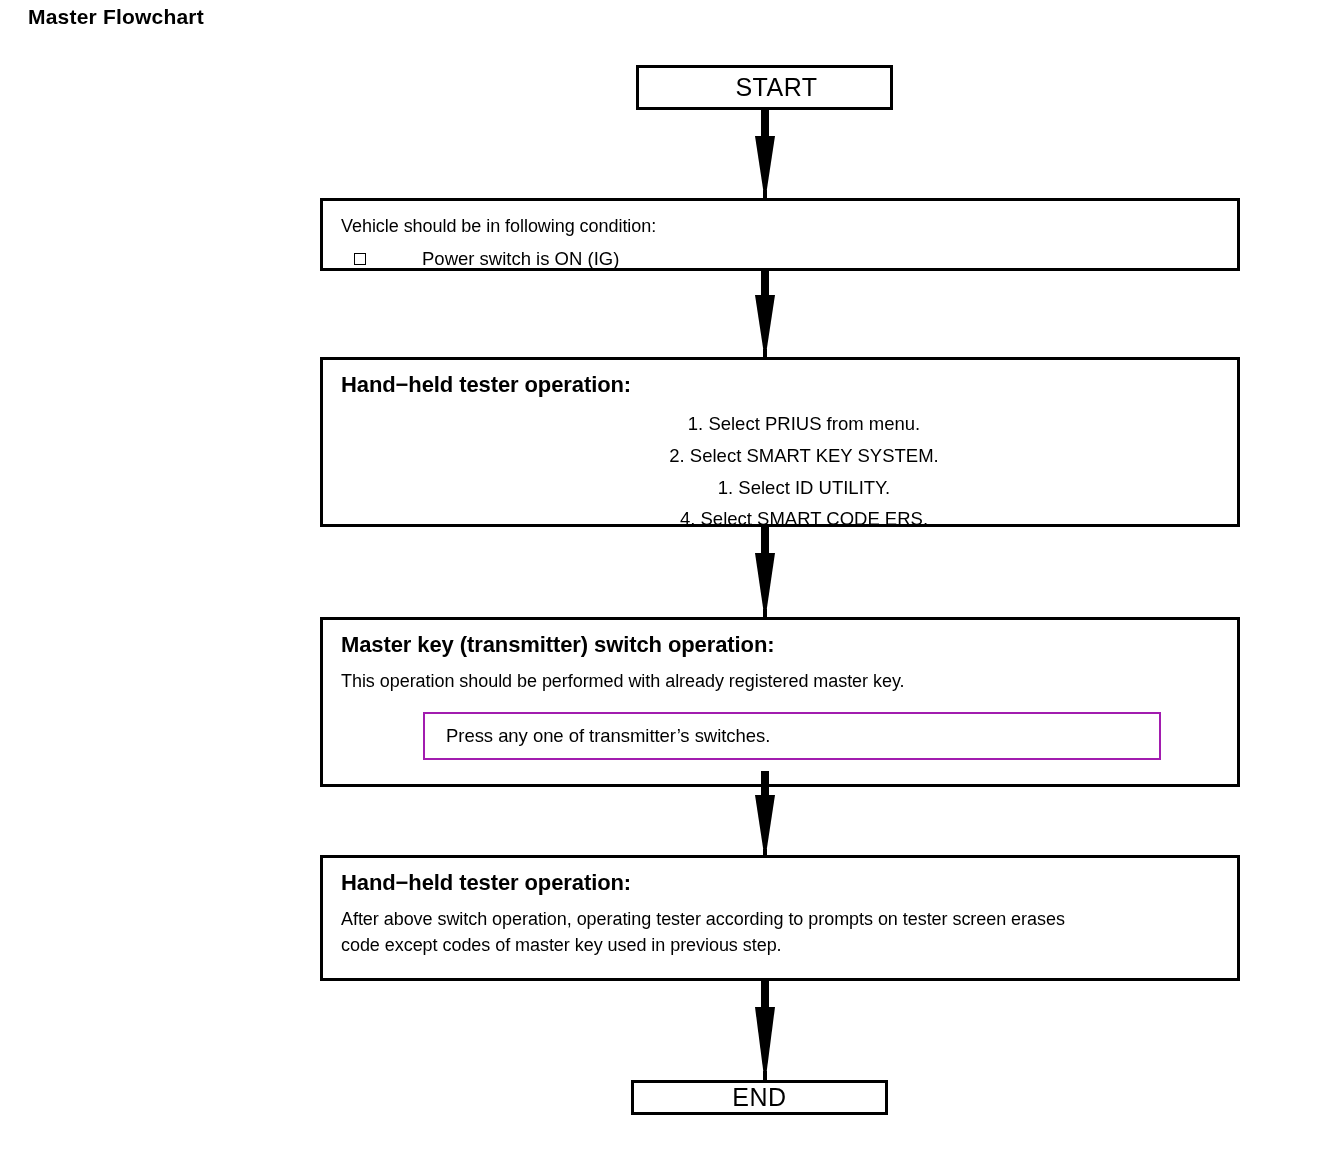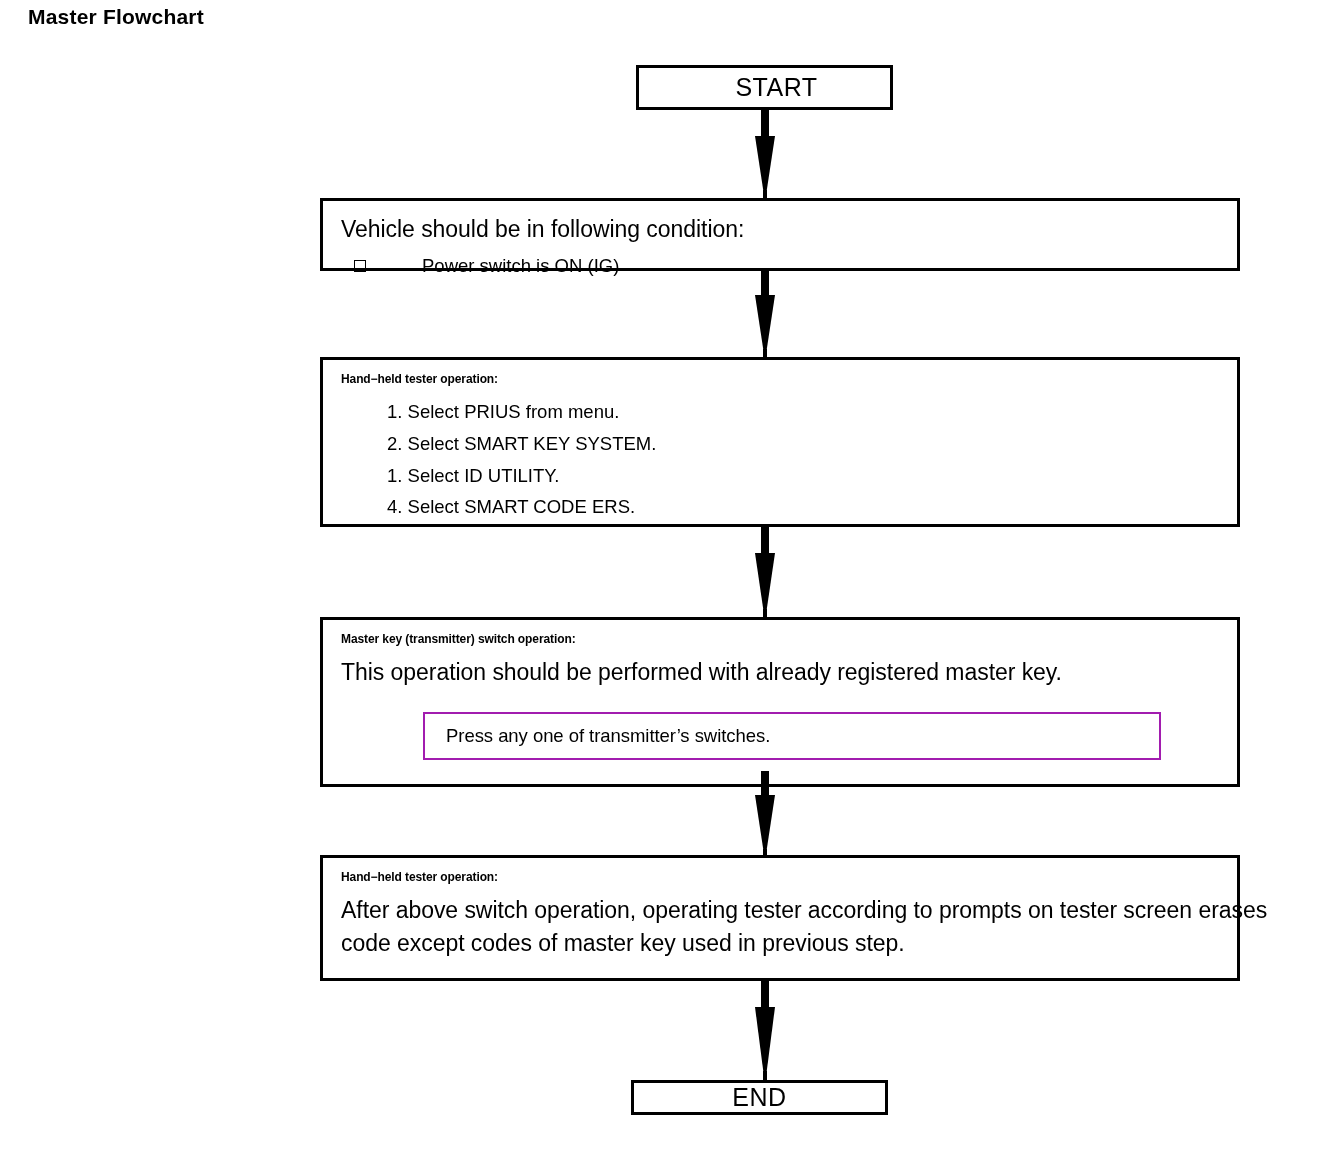--- a/index.html
+++ b/index.html
@@ -43,28 +43,28 @@
     align-items: center;
     justify-content: center;
     font-size: 25px;
     letter-spacing: 0.5px;
   }
   .process {
     padding: 12px 16px 12px 18px;
   }
 
   .node-heading {
-    font-size: 12px;
+    font-size: 22px;
     font-weight: bold;
     letter-spacing: -0.1px;
     white-space: nowrap;
     margin-bottom: 10px;
   }
   .node-line {
-    font-size: 23px;
+    font-size: 18px;
     letter-spacing: -0.05px;
     white-space: nowrap;
     line-height: 1.45;
   }
 
   
   .bullet-row {
     display: flex;
     align-items: center;
     margin-top: 9px;
@@ -82,20 +82,21 @@
     font-size: 18.5px;
     margin-left: 25px;
     white-space: nowrap;
   }
 
   
   .steps {
     margin: 4px 0 16px 0;
     padding: 0;
     list-style: none;
+    text-align: center;
   }
   .steps li {
     font-size: 18.5px;
     line-height: 1.72;
     white-space: nowrap;
     padding-left: 46px;
   }
 
   
   .inner-box {

